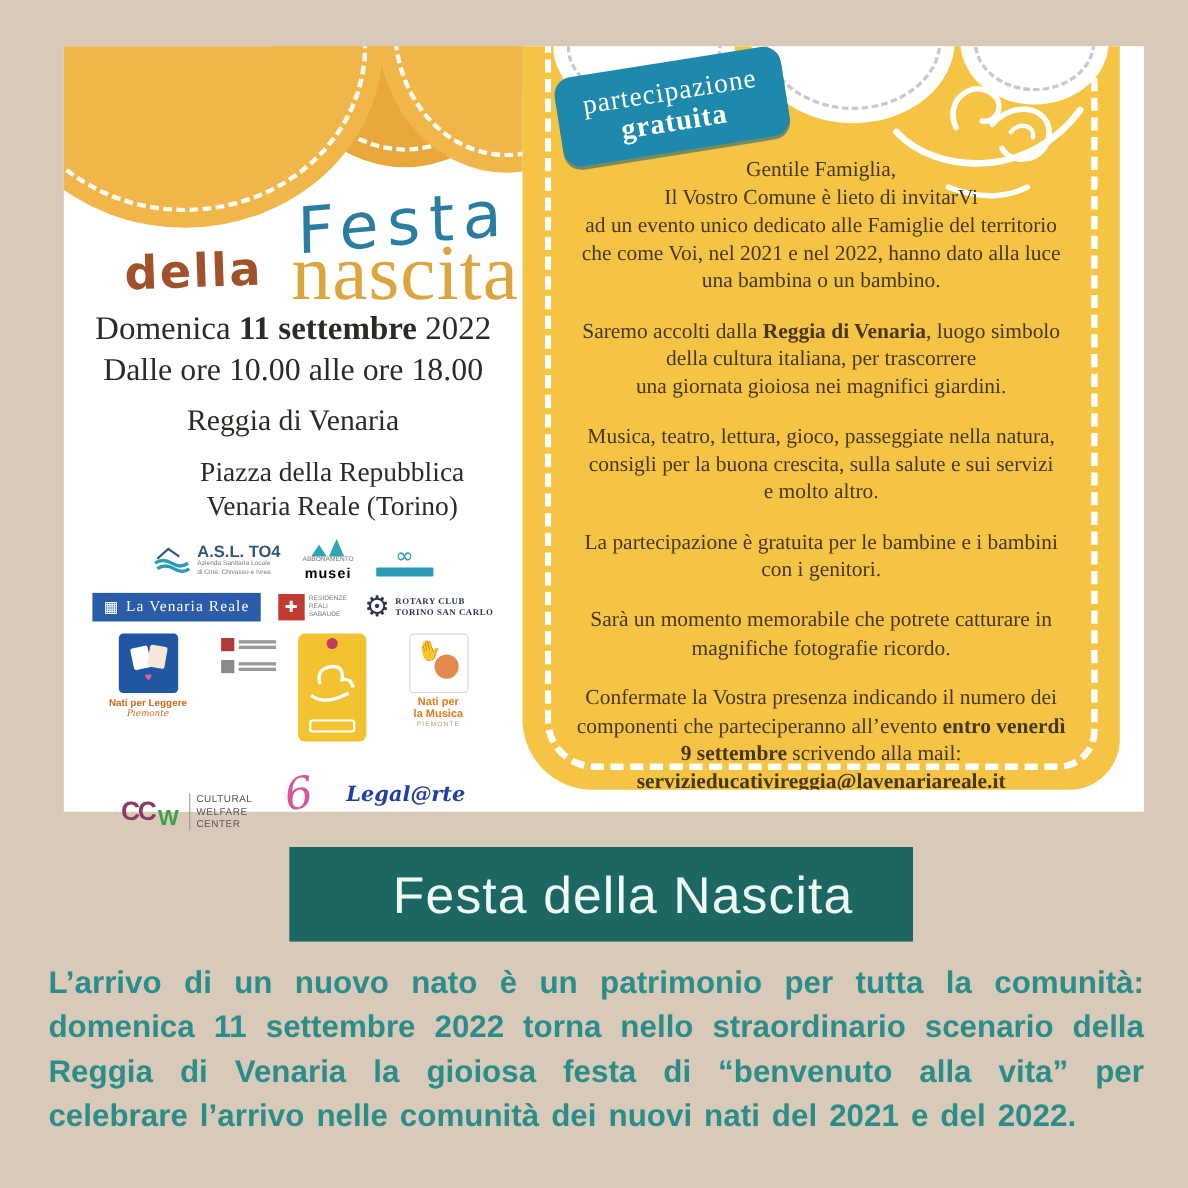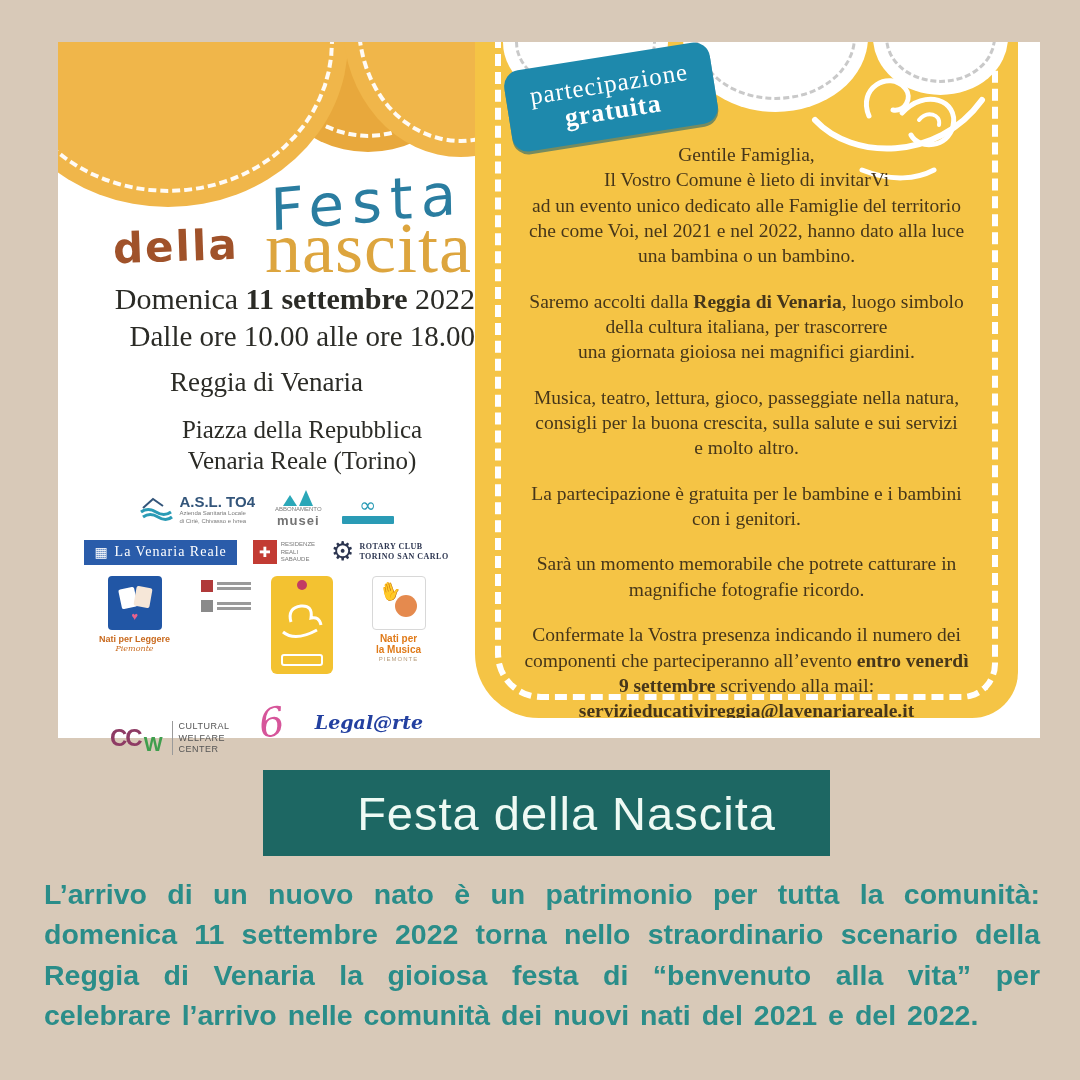--- a/index.html
+++ b/index.html
@@ -16,41 +16,41 @@
   .cloud::after { content:""; position:absolute; inset:14px; border:4px dashed rgba(255,255,255,.95); border-radius:50%; }
   .c1 { left:-70px; top:-165px; width:360px; height:330px; background:#f0b64a; z-index:2; }
   .c2 { left:185px; top:-175px; width:250px; height:285px; background:#e8a83c; z-index:1; }
   .c3 { left:285px; top:-150px; width:235px; height:265px; background:#f0b64a; z-index:2; }
 
   .logo-block { position:absolute; left:0; top:118px; width:417px; height:150px; z-index:3; }
   .logo-festa { position:absolute; left:212px; top:8px; font-family:"DejaVu Sans", sans-serif; font-size:58px; color:#2a7da0; transform:rotate(-5deg) skewX(-4deg); letter-spacing:8px; font-weight:400; }
   .logo-della { position:absolute; left:55px; top:62px; font-family:"DejaVu Sans", sans-serif; font-weight:700; font-size:42px; color:#a0522a; transform:rotate(-2deg); letter-spacing:2px; }
   .logo-nascita { position:absolute; left:207px; top:52px; font-family:"Liberation Serif", serif; font-size:72px; color:#dda53e; letter-spacing:1px; line-height:1; }
 
-  .date-block { position:absolute; left:0; top:240px; width:417px; text-align:right; color:#2b2b26; z-index:3; }
+  .date-block { position:absolute; left:0; top:240px; width:417px; text-align:center; color:#2b2b26; z-index:3; }
   .date-line { font-size:30px; }
   .time-line { font-size:29px; margin-top:4px; }
   .venue { position:absolute; left:0; top:325px; width:417px; text-align:center; font-size:27px; color:#2b2b26; }
   .address { position:absolute; left:0; top:372px; width:488px; text-align:center; font-size:25px; color:#2b2b26; line-height:1.25; }
 
   
   .partners { position:absolute; left:0; top:448px; width:417px; display:flex; flex-direction:column; align-items:center; gap:11px; }
   .prow { display:flex; align-items:center; justify-content:center; }
   .r1 { gap:20px; }
   .r2 { gap:16px; }
   .r3 { gap:20px; align-items:flex-start; }
   .r4 { gap:30px; margin-top:4px; }
   .tiny { font-family:"Liberation Sans", sans-serif; font-size:6px; color:#7a7a7a; line-height:1.2; }
   .asl { display:flex; align-items:center; gap:6px; }
   .asl-name { font-family:"Liberation Sans", sans-serif; font-weight:700; font-size:15px; color:#33557a; }
   .musei { display:flex; flex-direction:column; align-items:center; }
   .am-tris { display:flex; gap:2px; align-items:flex-end; }
   .tri { width:0; height:0; border-left:7px solid transparent; border-right:7px solid transparent; border-bottom:16px solid #2aa7b8; }
   .tri.small { border-bottom-width:11px; }
-  .musei-name { font-family:"Liberation Sans", sans-serif; font-weight:700; font-size:13px; color:#737373; letter-spacing:1px; }
+  .musei-name { font-family:"Liberation Sans", sans-serif; font-weight:700; font-size:13px; color:#000000; letter-spacing:1px; }
   .inf { display:flex; flex-direction:column; align-items:center; gap:1px; }
   .inf-glyph { font-family:"DejaVu Sans", sans-serif; font-size:20px; color:#2a9bb5; line-height:1; }
   .inf-bar { width:52px; height:8px; background:#2a9bb5; border-radius:1px; }
   .lvr { background:#2a5caa; color:#fff; font-family:"Liberation Serif", serif; font-size:14px; padding:4px 10px; letter-spacing:1px; display:flex; gap:6px; align-items:center; }
   .rrs { display:flex; gap:4px; align-items:center; }
   .rrs-sq { width:24px; height:24px; background:#c23b33; color:#fff; font-size:14px; display:flex; align-items:center; justify-content:center; }
   .rotary { display:flex; gap:5px; align-items:center; }
   .rotary-gear { font-size:26px; color:#2c3550; line-height:1; }
   .rotary-txt { font-family:"Liberation Serif", serif; font-weight:700; font-size:8px; color:#2c3550; line-height:1.25; letter-spacing:.5px; }
   .npl, .npm { display:flex; flex-direction:column; align-items:center; width:92px; }

